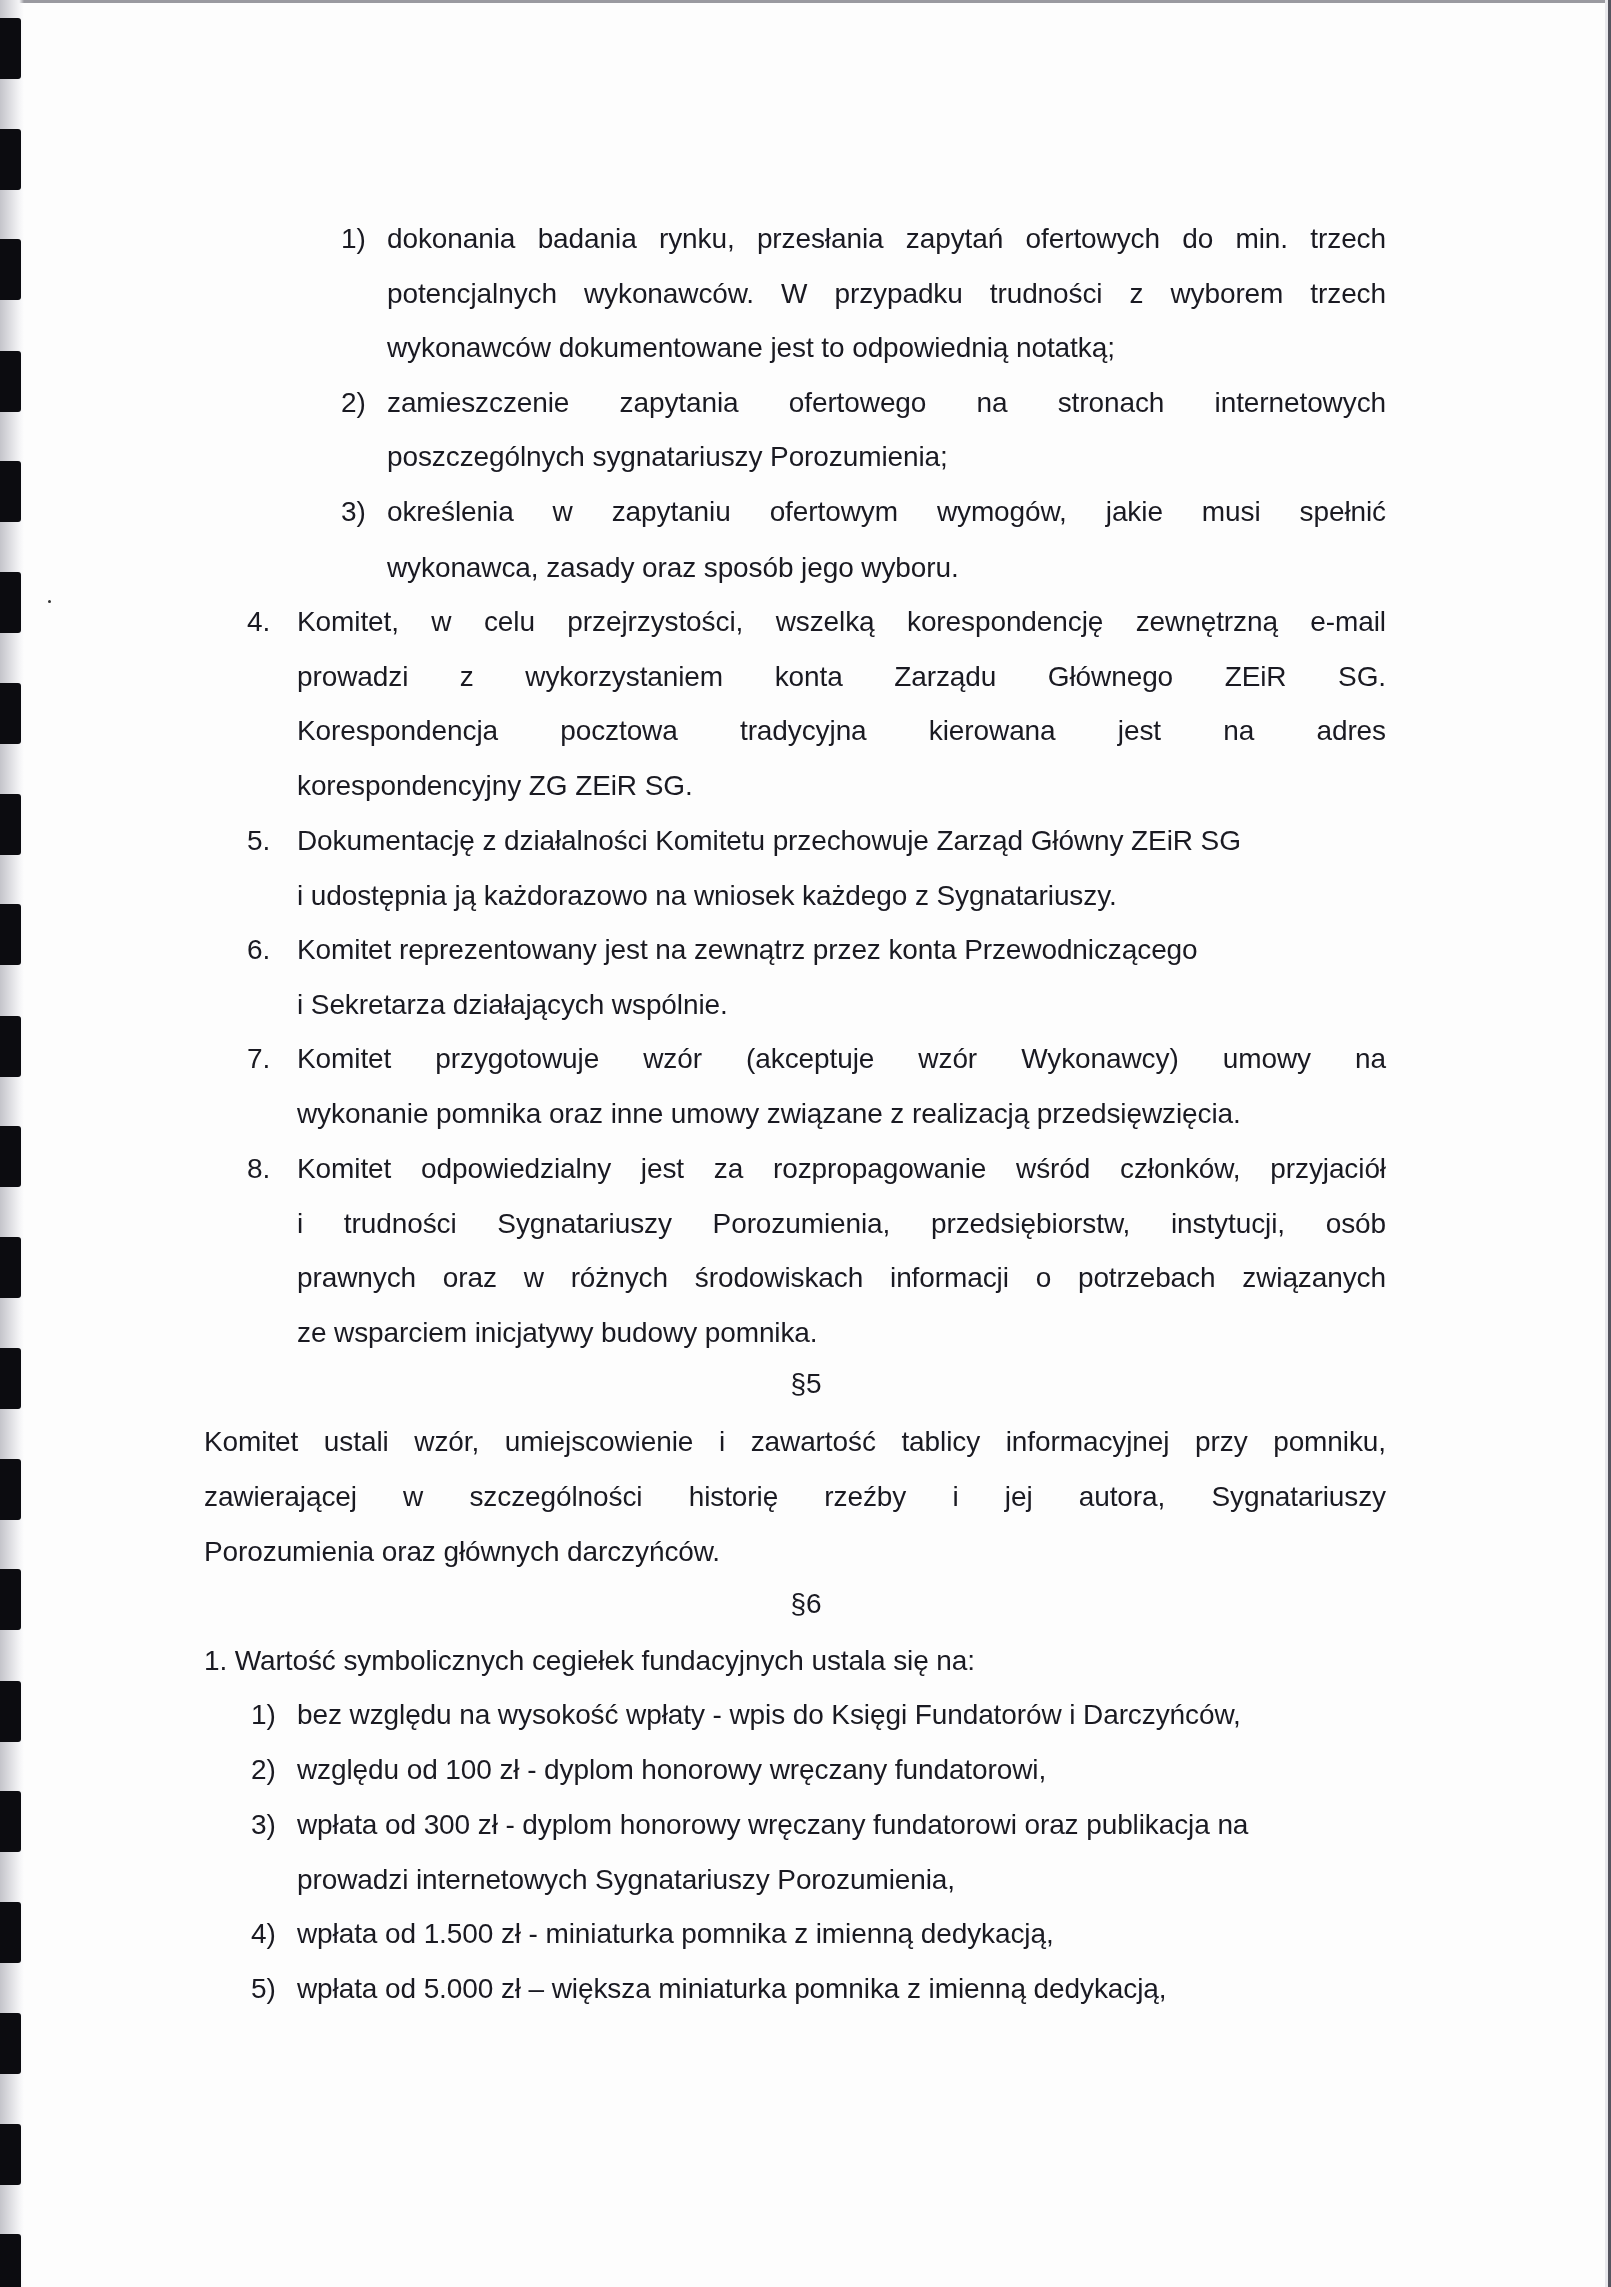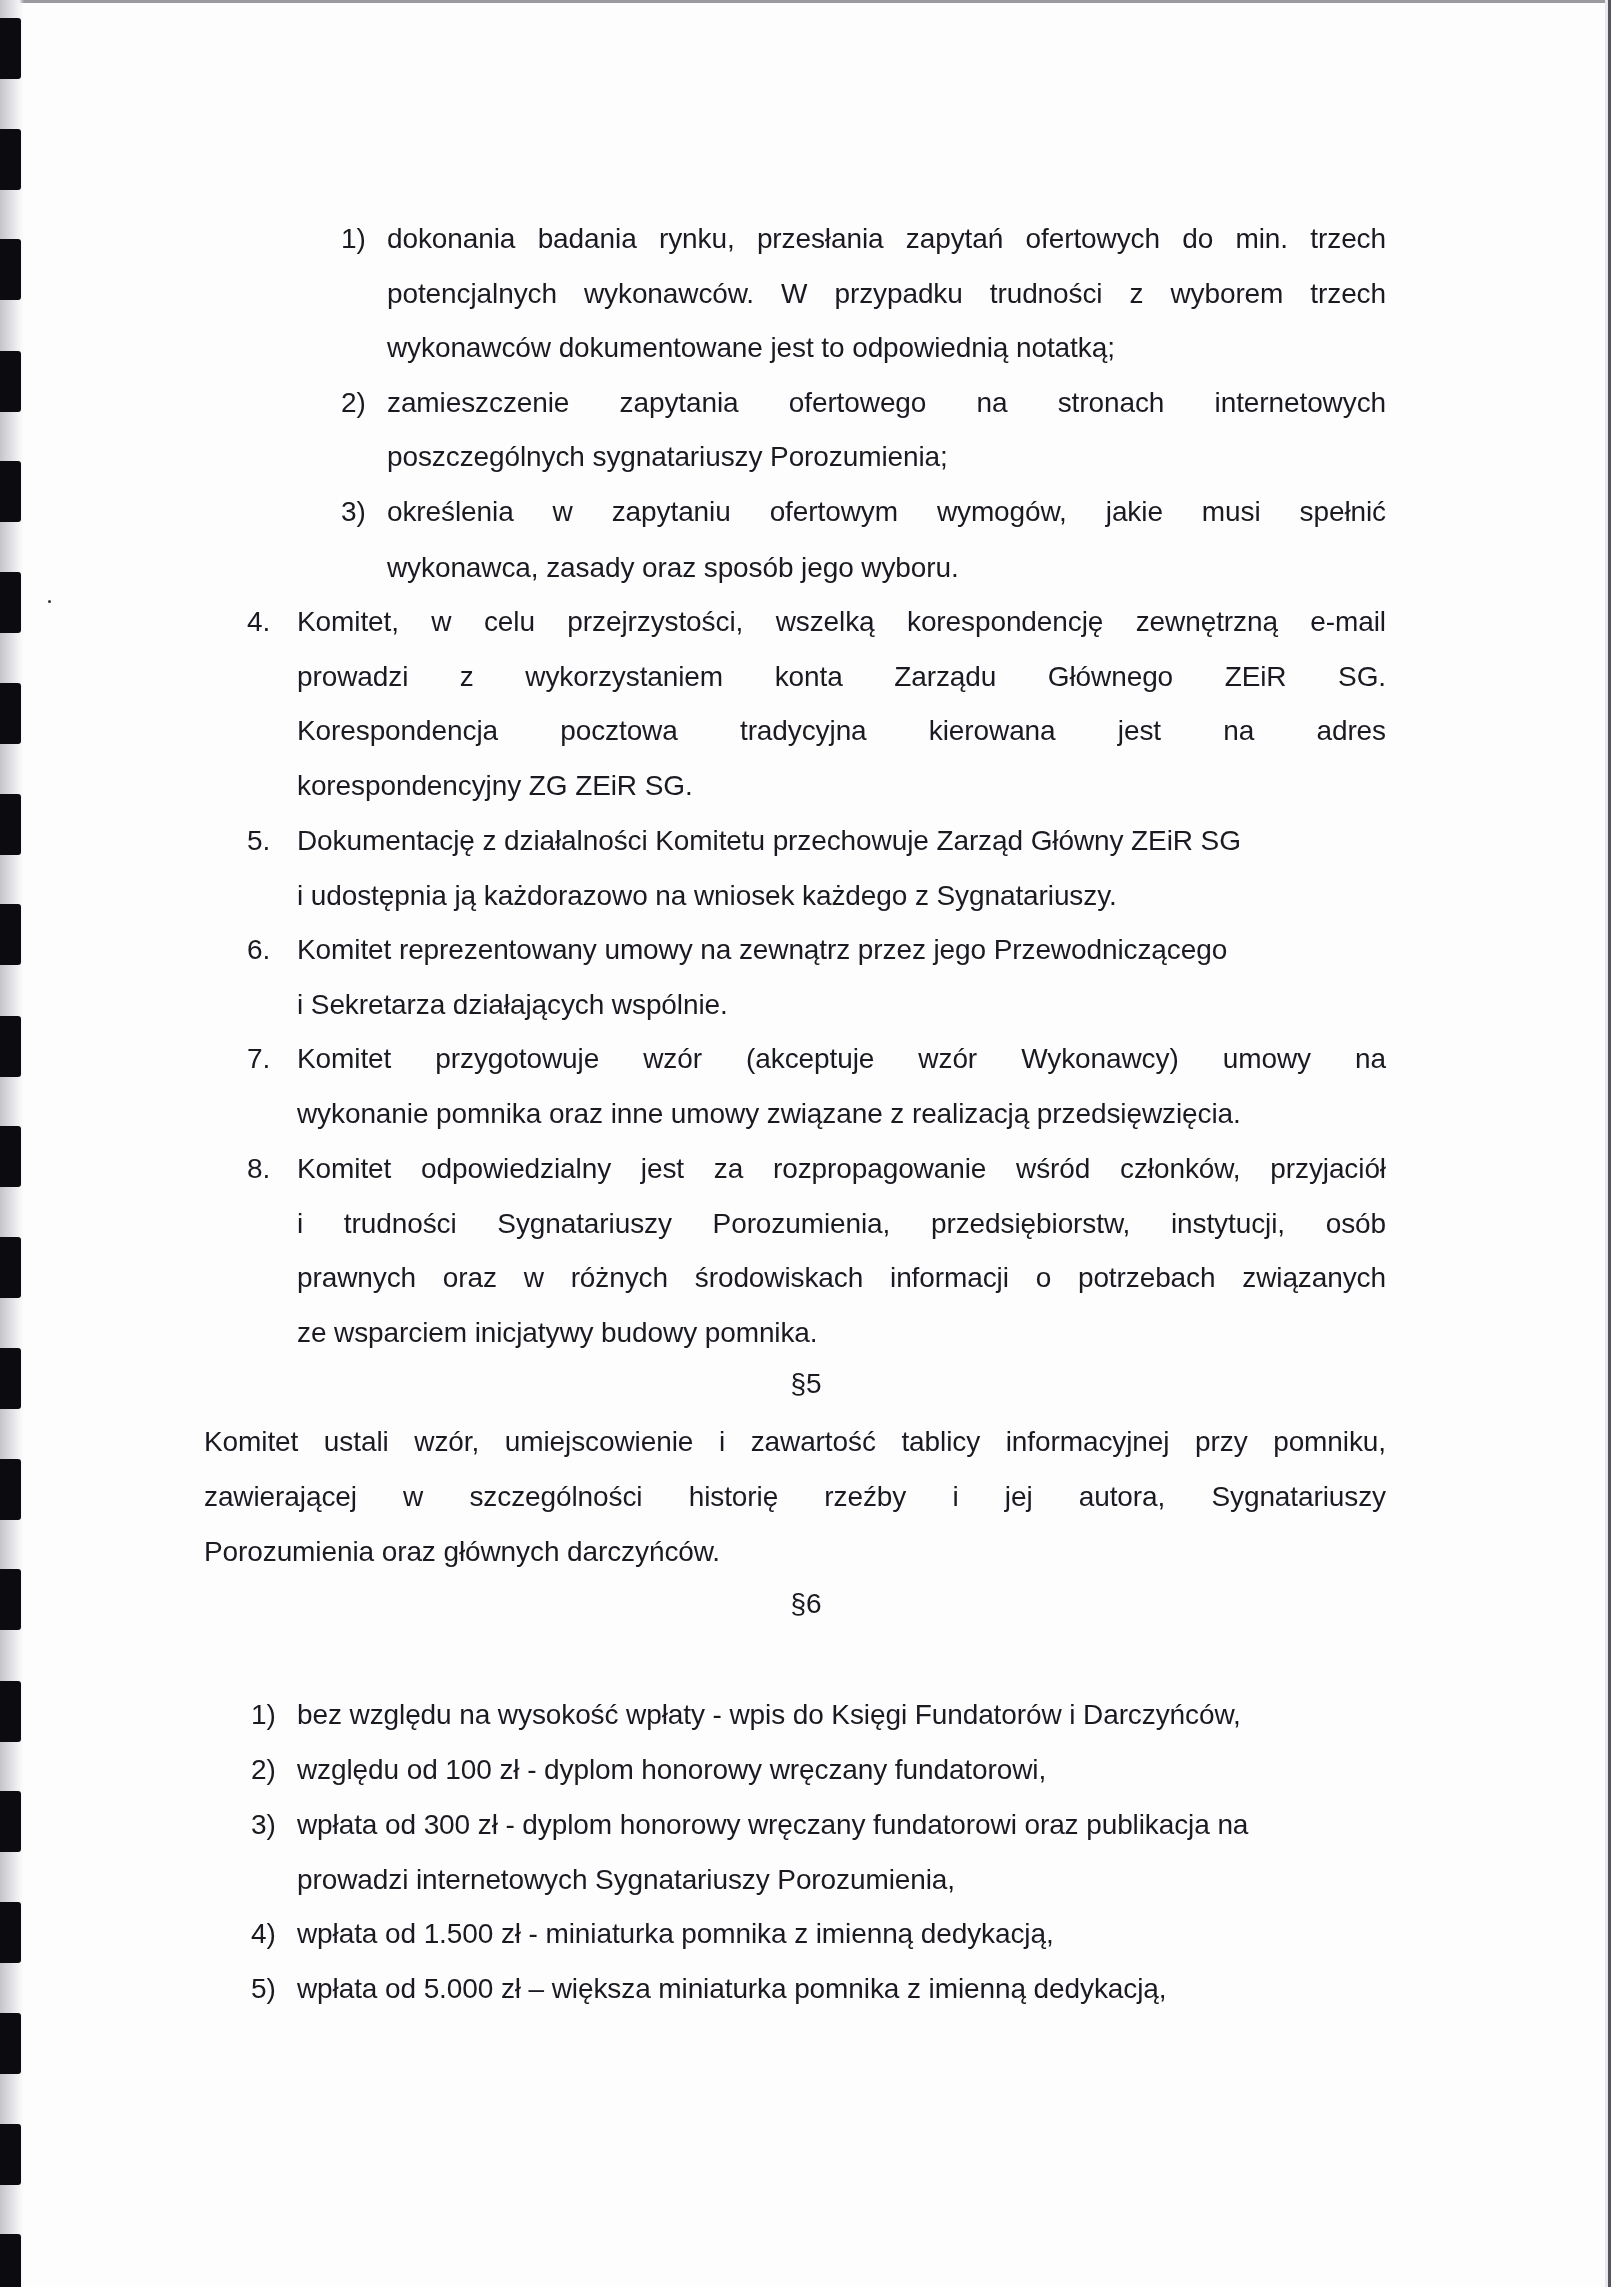--- a/index.html
+++ b/index.html
@@ -81,21 +81,21 @@
     <div class="line justify" style="left:297px;top:605px;width:1089px">Komitet, w celu przejrzystości, wszelką korespondencję zewnętrzną e-mail</div>
     <div class="line justify" style="left:297px;top:660px;width:1089px">prowadzi z wykorzystaniem konta Zarządu Głównego ZEiR SG.</div>
     <div class="line justify" style="left:297px;top:714px;width:1089px">Korespondencja pocztowa tradycyjna kierowana jest na adres</div>
     <div class="line" style="left:297px;top:769px">korespondencyjny ZG ZEiR SG.</div>
 
     <span class="marker" style="left:247px;top:824px">5.</span>
     <div class="line" style="left:297px;top:824px">Dokumentację z działalności Komitetu przechowuje Zarząd Główny ZEiR SG</div>
     <div class="line" style="left:297px;top:879px">i udostępnia ją każdorazowo na wniosek każdego z Sygnatariuszy.</div>
 
     <span class="marker" style="left:247px;top:933px">6.</span>
-    <div class="line" style="left:297px;top:933px">Komitet reprezentowany umowy na zewnątrz przez jego Przewodniczącego</div>
+    <div class="line" style="left:297px;top:933px">Komitet reprezentowany jest na zewnątrz przez konta Przewodniczącego</div>
     <div class="line" style="left:297px;top:988px">i Sekretarza działających wspólnie.</div>
 
     <span class="marker" style="left:247px;top:1042px">7.</span>
     <div class="line justify" style="left:297px;top:1042px;width:1089px">Komitet przygotowuje wzór (akceptuje wzór Wykonawcy) umowy na</div>
     <div class="line" style="left:297px;top:1097px">wykonanie pomnika oraz inne umowy związane z realizacją przedsięwzięcia.</div>
 
     <span class="marker" style="left:247px;top:1152px">8.</span>
     <div class="line justify" style="left:297px;top:1152px;width:1089px">Komitet odpowiedzialny jest za rozpropagowanie wśród członków, przyjaciół</div>
     <div class="line justify" style="left:297px;top:1207px;width:1089px">i trudności Sygnatariuszy Porozumienia, przedsiębiorstw, instytucji, osób</div>
     <div class="line justify" style="left:297px;top:1261px;width:1089px">prawnych oraz w różnych środowiskach informacji o potrzebach związanych</div>
@@ -103,20 +103,21 @@
   </div>
 
   <div class="heading" style="top:1367px">§5</div>
   <div>
     <div class="line justify" style="left:204px;top:1425px;width:1182px">Komitet ustali wzór, umiejscowienie i zawartość tablicy informacyjnej przy pomniku,</div>
     <div class="line justify" style="left:204px;top:1480px;width:1182px">zawierającej w szczególności historię rzeźby i jej autora, Sygnatariuszy</div>
     <div class="line" style="left:204px;top:1535px">Porozumienia oraz głównych darczyńców.</div>
   </div>
 
   <div class="heading" style="top:1587px">§6</div>
+  <div class="line" style="left:204px;top:1644px">1. Wartość symbolicznych cegiełek fundacyjnych ustala się na:</div>
 
   <div>
     <span class="marker" style="left:251px;top:1698px">1)</span>
     <div class="line" style="left:297px;top:1698px">bez względu na wysokość wpłaty - wpis do Księgi Fundatorów i Darczyńców,</div>
 
     <span class="marker" style="left:251px;top:1753px">2)</span>
     <div class="line" style="left:297px;top:1753px">względu od 100 zł - dyplom honorowy wręczany fundatorowi,</div>
 
     <span class="marker" style="left:251px;top:1808px">3)</span>
     <div class="line" style="left:297px;top:1808px">wpłata od 300 zł - dyplom honorowy wręczany fundatorowi oraz publikacja na</div>

